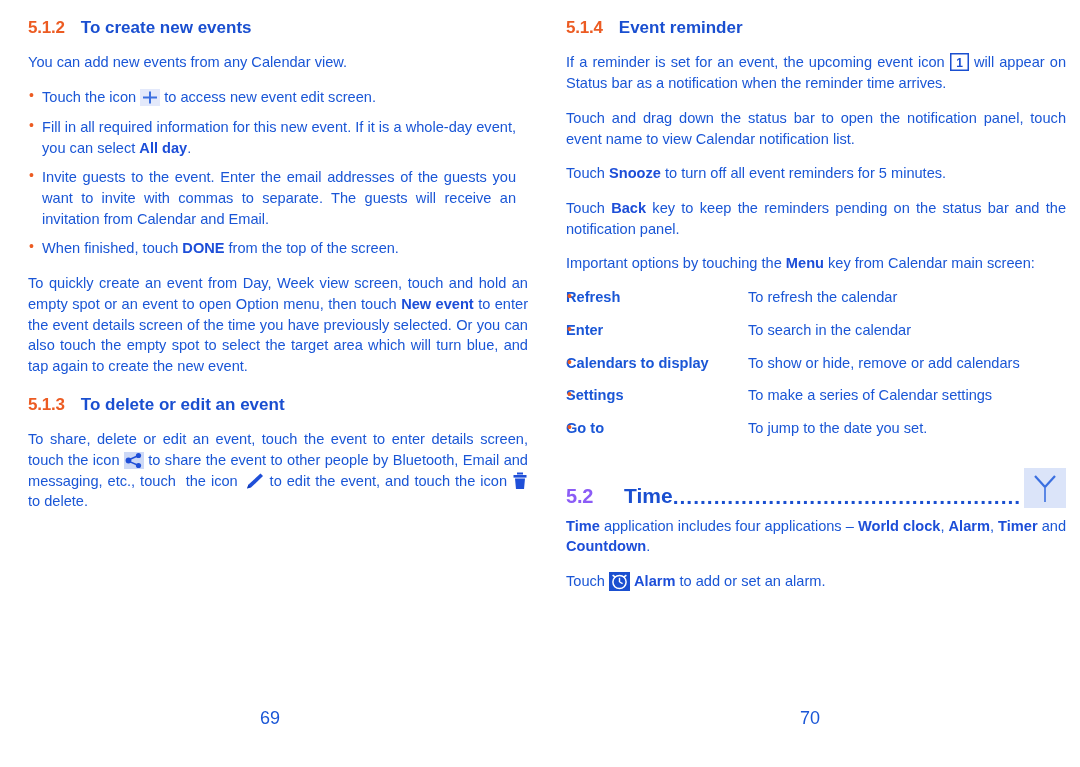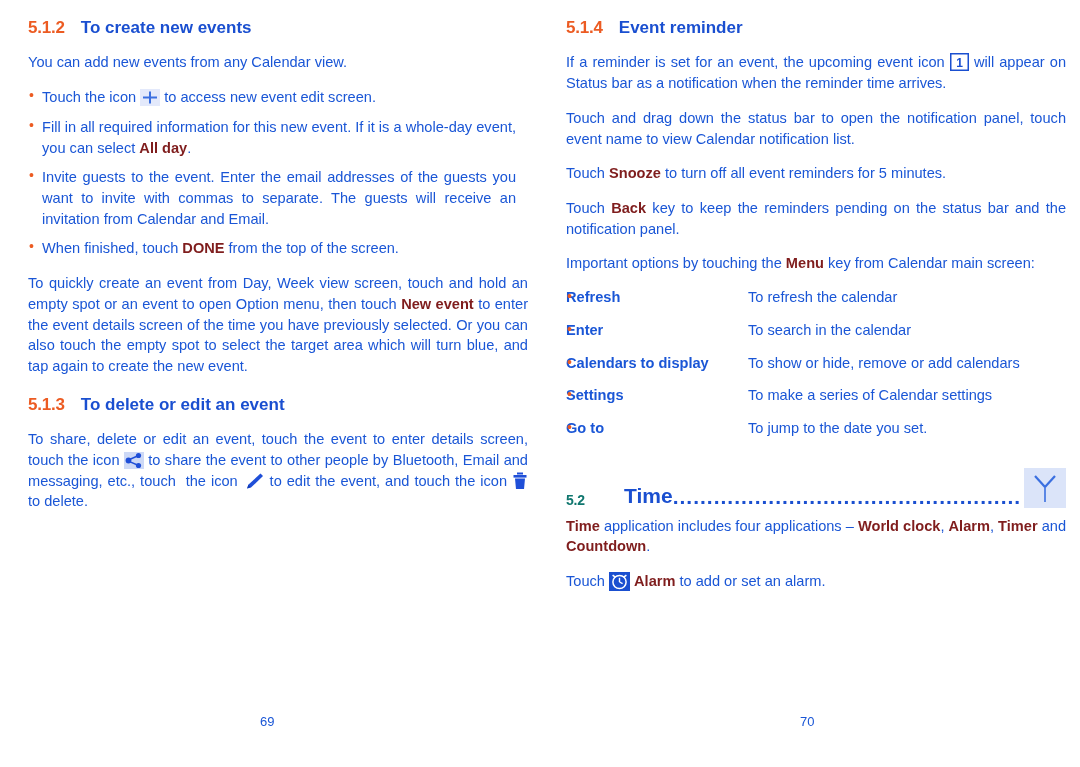--- a/index.html
+++ b/index.html
@@ -53,22 +53,22 @@
   }
 
   
   .h-main {
     display: flex;
     align-items: flex-end;
     margin: 22px 0 8px 0;
     height: 34px;
   }
   .h-main .h-num {
-    font-size: 14px;
-    color: #0f766e;
+    font-size: 20px;
+    color: #8b5cf6;
     width: 58px;
     flex: 0 0 58px;
   }
   .h-main .h-title {
     font-size: 21px;
     font-weight: bold;
     color: #1a4fd0;
     white-space: nowrap;
   }
   .h-main .leader {
@@ -86,21 +86,21 @@
 
   
   p.para {
     margin: 0 0 14px 0;
     font-size: 14.6px;
     line-height: 1.42;
     text-align: justify;
     color: #1a56d6;
   }
   p.para.nojust { text-align: left; }
-  b, strong { font-weight: bold; color: #7f1d1d; }
+  b, strong { font-weight: bold; color: #1d4ed8; }
 
   
   ul.bullets {
     list-style: none;
     margin: 0 12px 14px 0;
     padding: 0;
   }
   ul.bullets li {
     position: relative;
     padding-left: 14px;
@@ -172,21 +172,21 @@
   .ic-pencil { width: 22px; height: 18px; vertical-align: -4px; }
   .ic-trash  { width: 16px; height: 18px; vertical-align: -4px; }
   .ic-cal    { width: 19px; height: 18px; vertical-align: -4px; }
   .ic-alarm  { width: 21px; height: 19px; vertical-align: -5px; background:#1a4fd0; }
   .ic-time   { width: 42px; height: 40px; background: #dbe4f9; }
 
   
   .pagenum {
     position: absolute;
     bottom: 38px;
-    font-size: 13px;
+    font-size: 18px;
     color: #1a56d6;
     font-weight: normal;
   }
   .pagenum-left  { left: 260px; }
   .pagenum-right { left: 800px; }
 </style>
 </head>
 <body>
 
 <div class="page">

